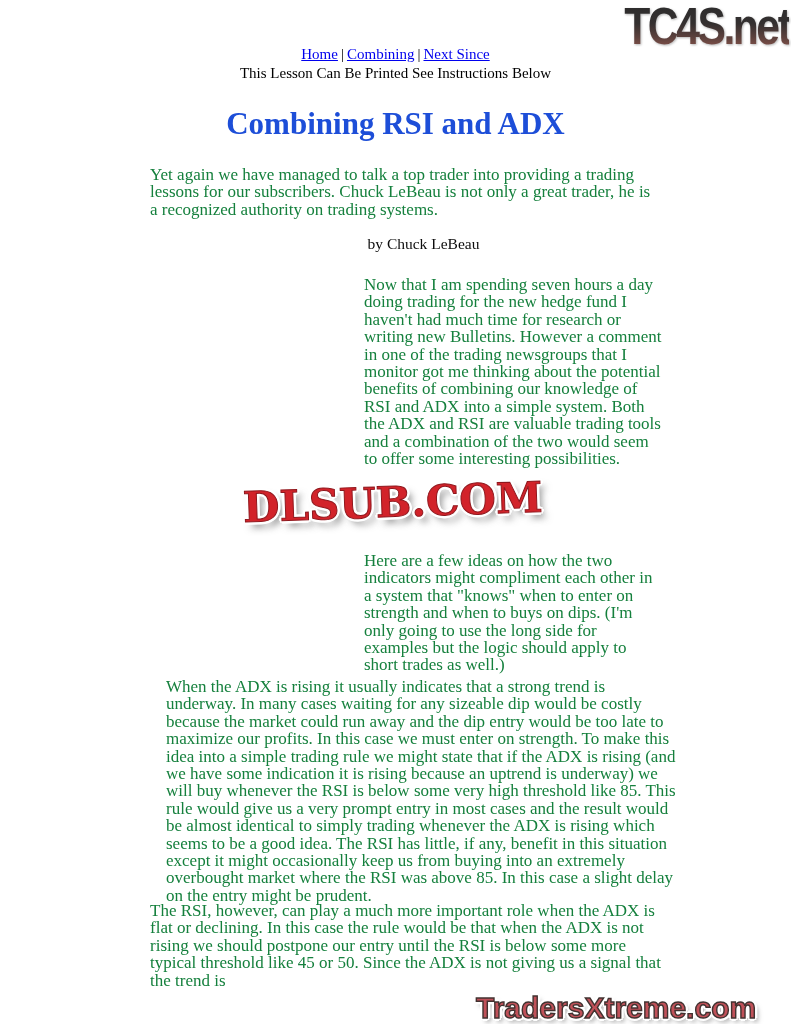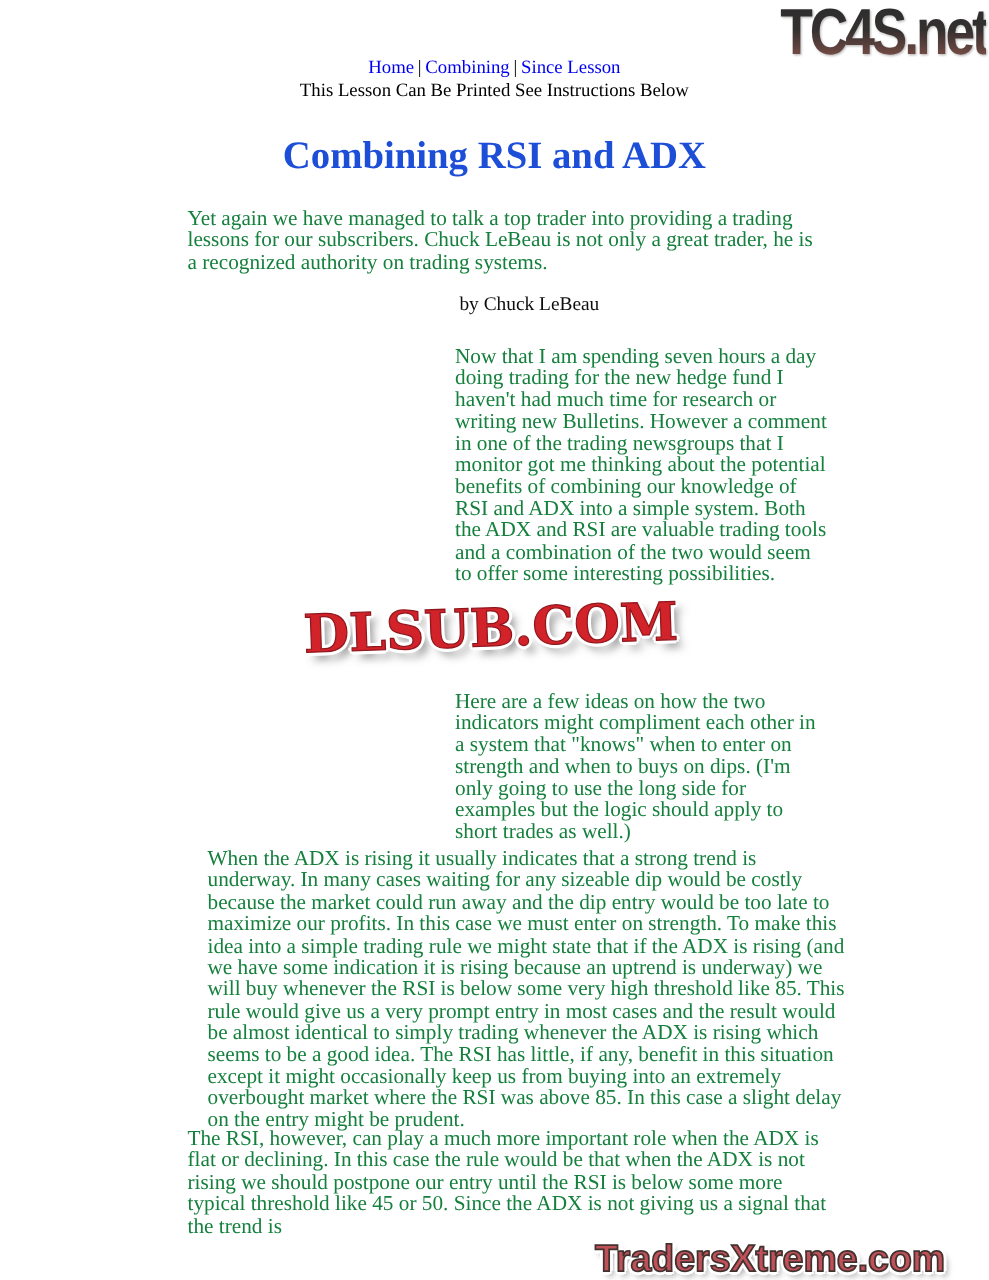--- a/index.html
+++ b/index.html
@@ -37,20 +37,21 @@
   .nav-row {
     top: 45px;
     left: 0;
     width: 100%;
     text-align: center;
     font-size: 15px;
     line-height: 18px;
   }
   .nav-row a {
     color: #0000ee;
+    text-decoration: underline;
     cursor: pointer;
   }
   .nav-sep { color: #000; padding: 0 3px; }
 
   .print-notice {
     top: 64px;
     left: 0;
     width: 100%;
     text-align: center;
     font-size: 15px;
@@ -129,21 +130,21 @@
   }
 </style>
 </head>
 <body>
 
 <div id="page">
 
   <div class="abs site-logo">TC4S.net</div>
 
   <div class="abs nav-row">
-    <a>Home</a><span class="nav-sep">|</span><a>Combining</a><span class="nav-sep">|</span><a>Since Lesson</a>
+    <a>Home</a><span class="nav-sep">|</span><a>Combining</a><span class="nav-sep">|</span><a>Next Since</a>
   </div>
 
   <div class="abs print-notice">This Lesson Can Be Printed See Instructions Below</div>
 
   <h1 class="abs page-title">Combining RSI and ADX</h1>
 
   <div class="abs para intro">Yet again we have managed to talk a top trader into providing a trading lessons for our subscribers. Chuck LeBeau is not only a great trader, he is a recognized authority on trading systems.</div>
 
   <div class="abs byline">by Chuck LeBeau</div>
 

